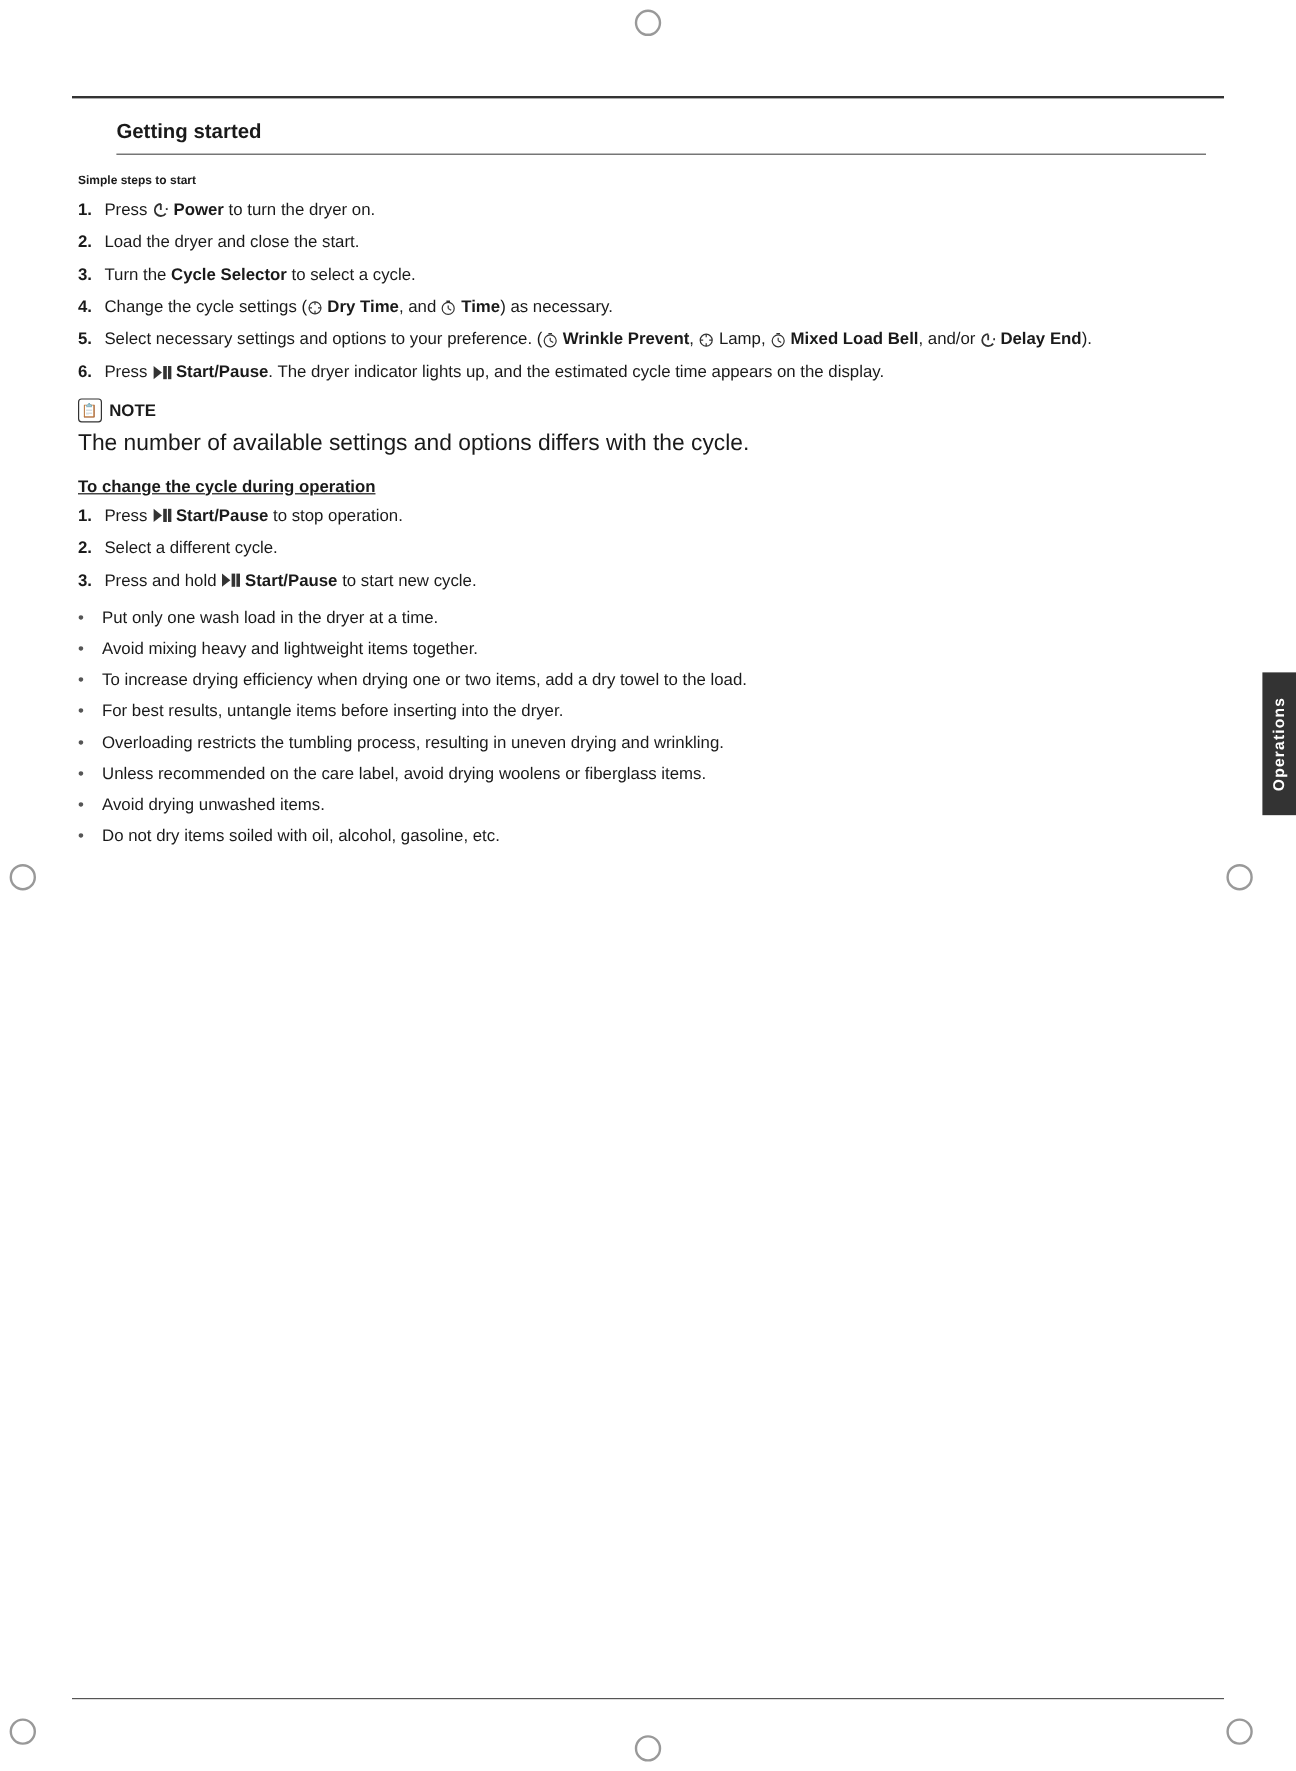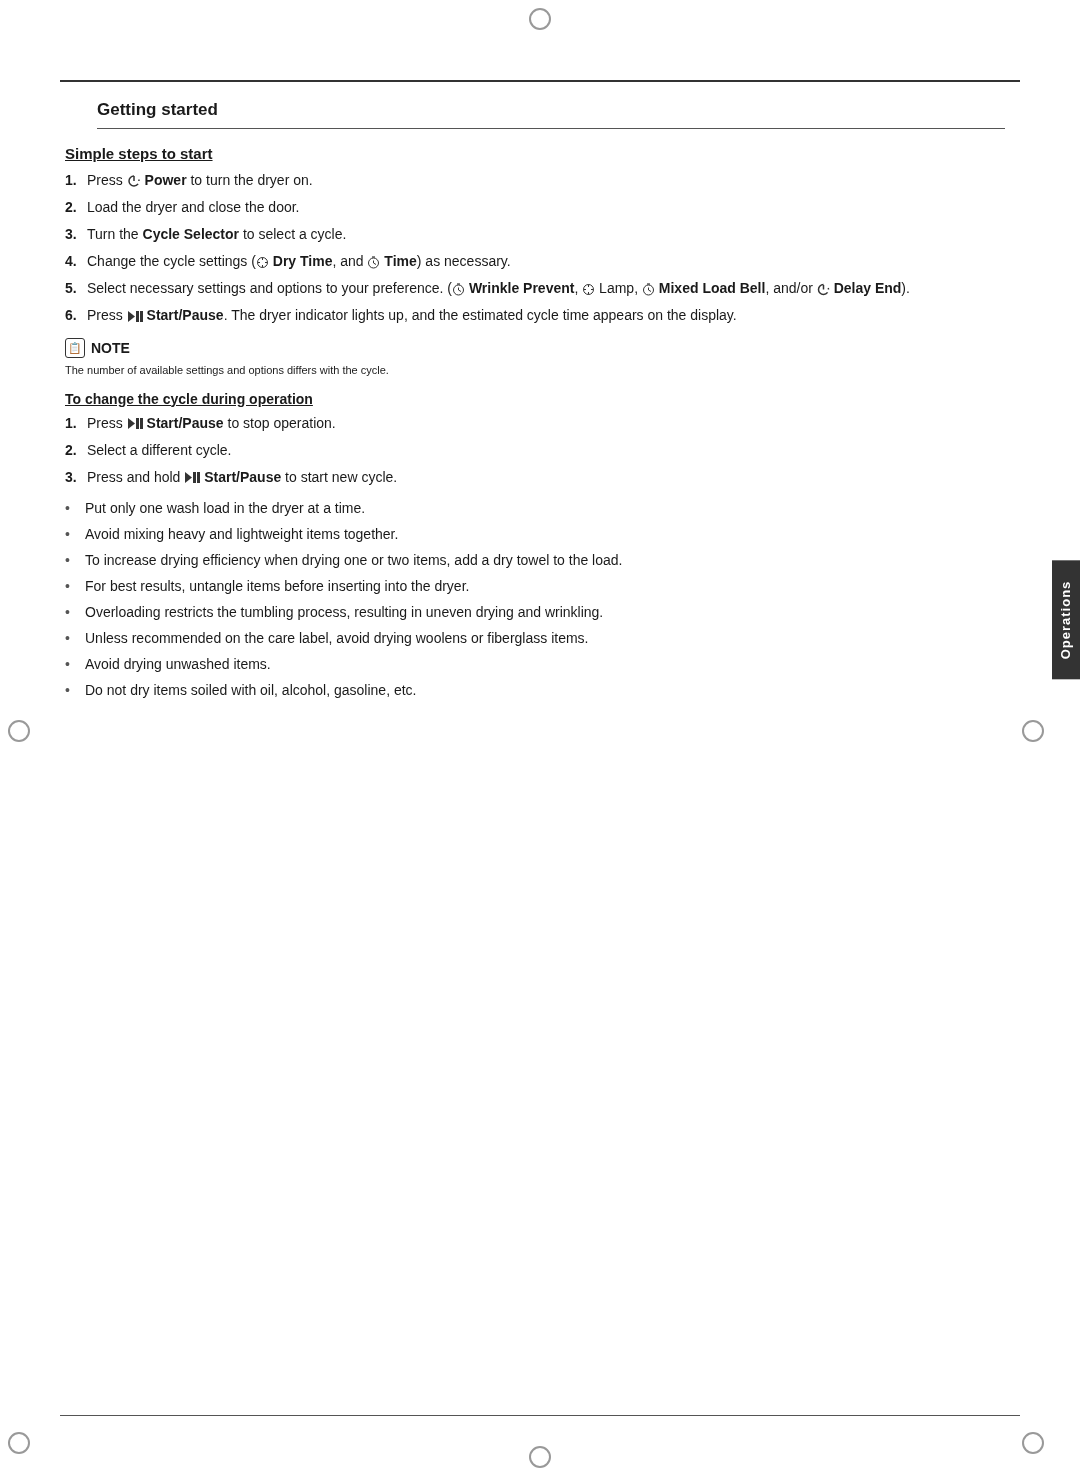--- a/index.html
+++ b/index.html
@@ -99,26 +99,25 @@
       font-size: 17px;
       font-weight: bold;
       color: #1a1a1a;
       margin-bottom: 6px;
       padding-bottom: 8px;
       border-bottom: 1.5px solid #555;
       margin-left: 32px;
     }
 
     .subsection-title {
-      font-size: 15px;
+      font-size: 10px;
       font-weight: bold;
       color: #1a1a1a;
       margin-top: 16px;
       margin-bottom: 8px;
-      text-decoration: underline;
     }
 
     .ordered-list {
       list-style: none;
       padding: 0;
       margin: 0 0 10px 0;
     }
 
     .ordered-list li {
       display: flex;
@@ -155,21 +154,21 @@
       border-radius: 3px;
       display: inline-flex;
       align-items: center;
       justify-content: center;
       margin-right: 6px;
       font-size: 11px;
       font-weight: bold;
     }
 
     .note-text {
-      font-size: 11px;
+      font-size: 19px;
       line-height: 1.5;
       color: #1a1a1a;
     }
 
     
     .sub-heading {
       font-size: 14px;
       font-weight: bold;
       color: #1a1a1a;
       margin-top: 12px;
@@ -284,21 +283,21 @@
         <span class="num">1.</span>
         <span class="text">
           Press <svg style="width:14px;height:14px;display:inline-block;vertical-align:middle;" viewBox="0 0 14 14">
             <circle cx="7" cy="7" r="5" fill="none" stroke="#333" stroke-width="1.5" stroke-dasharray="20 6" stroke-dashoffset="-3"></circle>
             <line x1="7" y1="2" x2="7" y2="7" stroke="#333" stroke-width="1.5"></line>
           </svg> <strong>Power</strong> to turn the dryer on.
         </span>
       </li>
       <li>
         <span class="num">2.</span>
-        <span class="text">Load the dryer and close the door.</span>
+        <span class="text">Load the dryer and close the start.</span>
       </li>
       <li>
         <span class="num">3.</span>
         <span class="text">Turn the <strong>Cycle Selector</strong> to select a cycle.</span>
       </li>
       <li>
         <span class="num">4.</span>
         <span class="text">Change the cycle settings (<svg style="width:13px;height:13px;display:inline-block;vertical-align:middle;" viewBox="0 0 13 13">
               <circle cx="6.5" cy="6.5" r="5" fill="none" stroke="#333" stroke-width="1"></circle>
               <line x1="6.5" y1="1.5" x2="6.5" y2="4" stroke="#333" stroke-width="1"></line>

